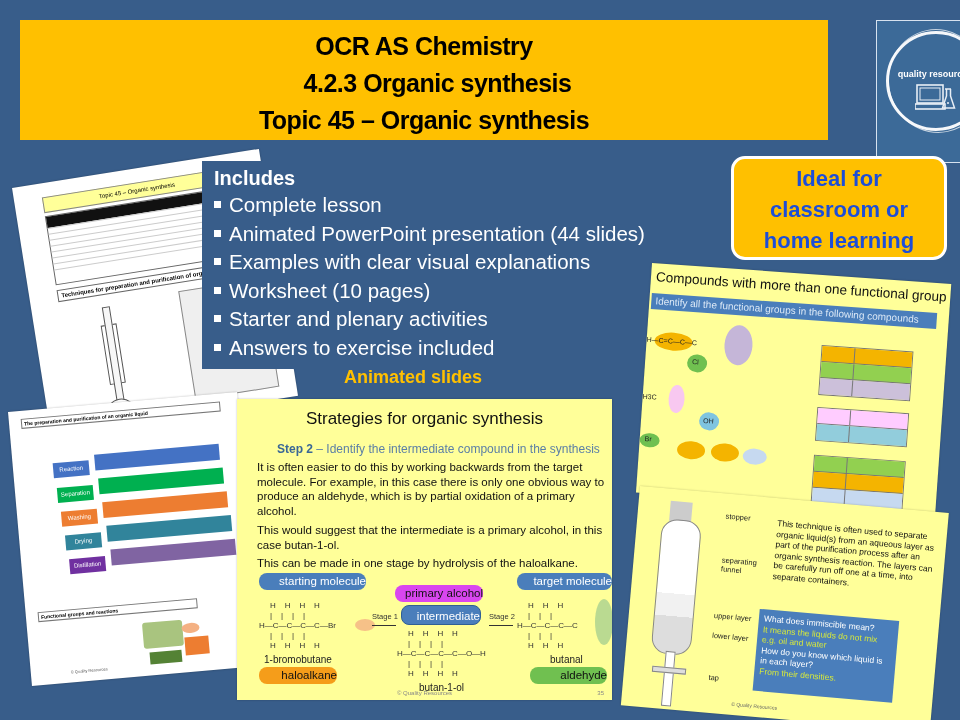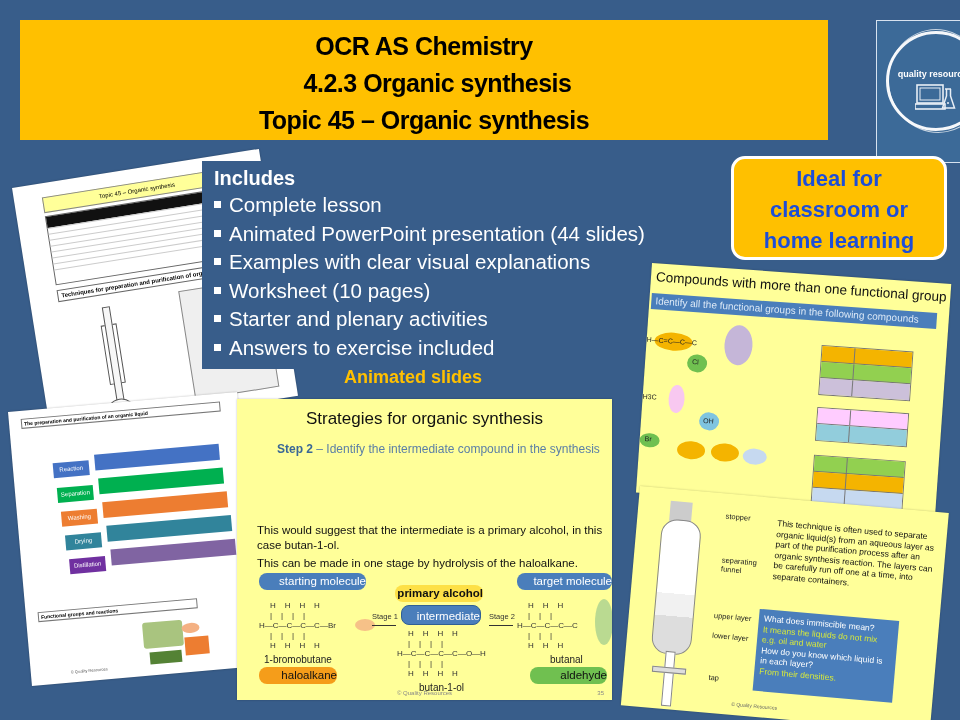--- a/index.html
+++ b/index.html
@@ -224,25 +224,26 @@
     <div class="q">How do you know which liquid is in each layer?</div>
     <div class="a">From their densities.</div>
   </div>
   <div class="cr">© Quality Resources</div>
   <div class="pn">14</div>
 </div>
 
 <div class="slide s-strat">
   <div class="t">Strategies for organic synthesis</div>
   <div class="step"><b>Step 2</b><span> – Identify the intermediate compound in the synthesis</span></div>
+  <div class="p" style="top:61px;">It is often easier to do this by working backwards from the target molecule. For example, in this case there is only one obvious way to produce an aldehyde, which is by partial oxidation of a primary alcohol.</div>
   <div class="p" style="top:124px;">This would suggest that the intermediate is a primary alcohol, in this case butan-1-ol.</div>
   <div class="p" style="top:157px;">This can be made in one stage by hydrolysis of the haloalkane.</div>
 
   <div class="pill" style="left:22px;top:174px;width:107px;background:#4a7ebb;color:#fff;">starting molecule</div>
-  <div class="pill" style="left:158px;top:186px;width:88px;background:#fde047;color:#111;font-weight:bold;">primary alcohol</div>
+  <div class="pill" style="left:158px;top:186px;width:88px;background:#d946ef;color:#111;">primary alcohol</div>
   <div class="pill" style="left:280px;top:174px;width:95px;background:#4a7ebb;color:#fff;">target molecule</div>
   <div class="pill" style="left:164px;top:206px;width:80px;height:20px;line-height:20px;background:#4a7ebb;color:#fff;border:1px solid #2f5f95;">intermediate</div>
 
   <div class="mol" style="left:22px;top:202px;">     H    H    H    H
      |    |    |    |
 H—C—C—C—C—Br
      |    |    |    |
      H    H    H    H</div>
   <div class="blob" style="left:118px;top:220px;width:20px;height:12px;background:#f4b183;opacity:0.8;"></div>
   <div class="stage" style="left:135px;top:213px;">Stage 1</div>

